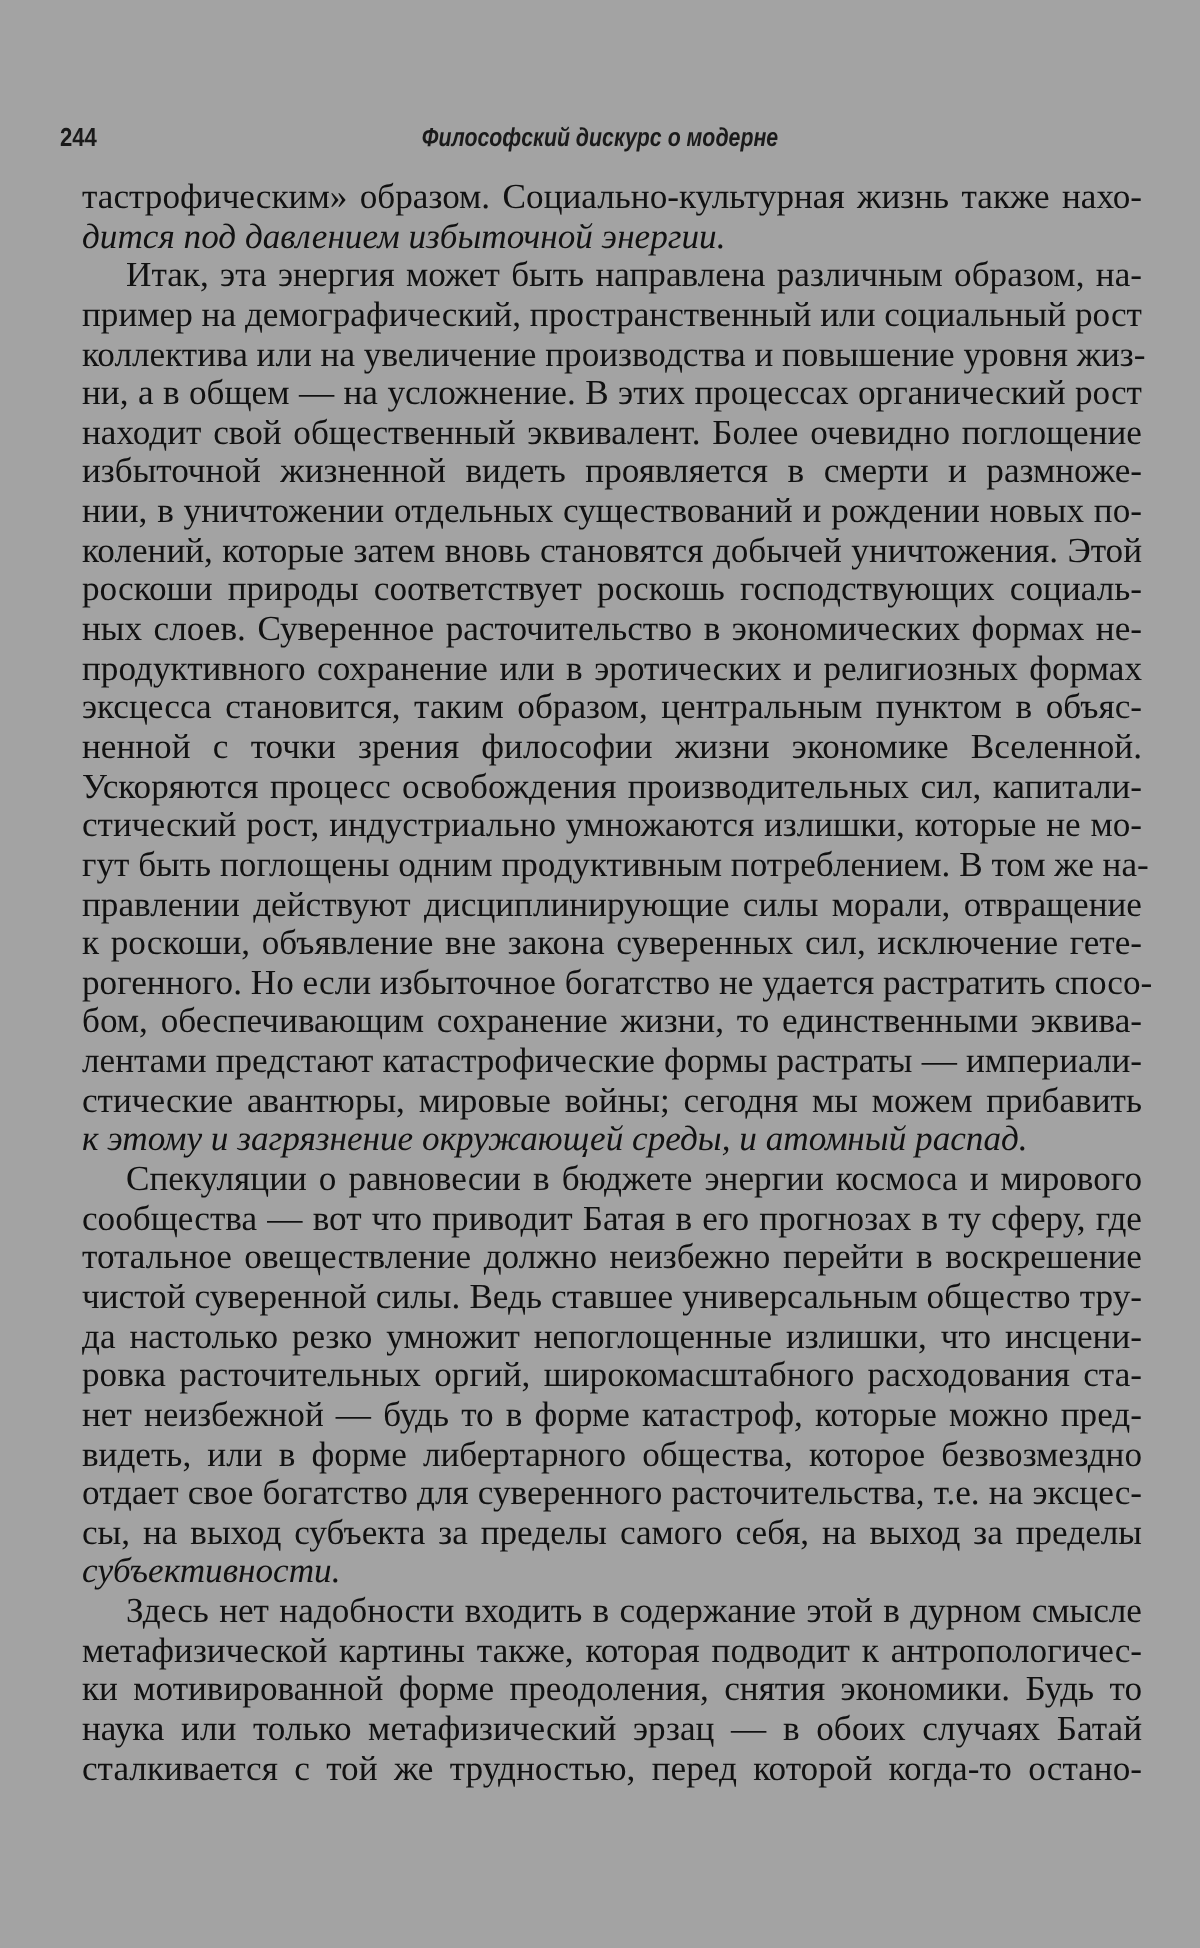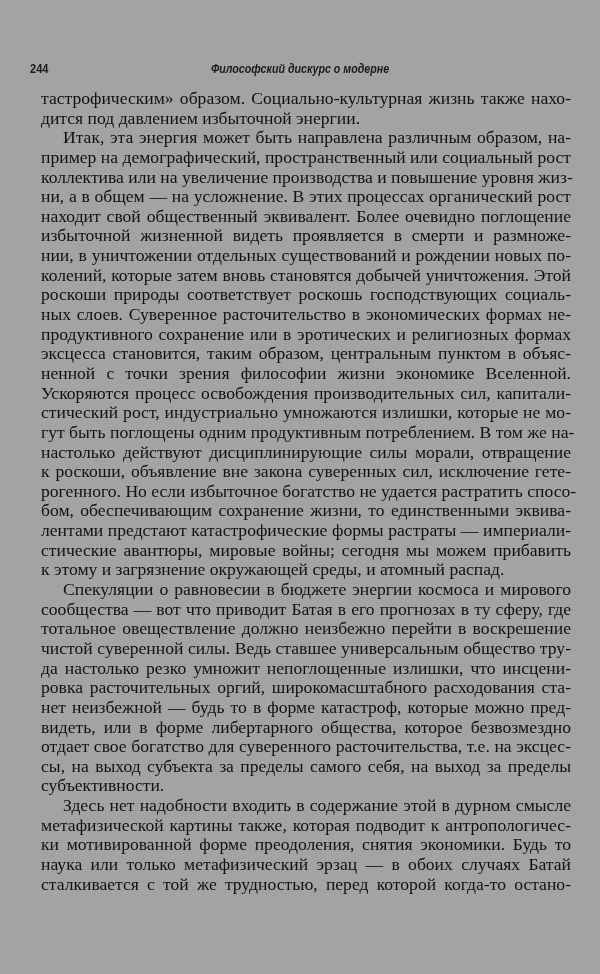--- a/index.html
+++ b/index.html
@@ -3,21 +3,21 @@
 <meta charset="utf-8">
 <style>
   html, body { margin: 0; padding: 0; background: #ffffff; }
   body { width: 600px; height: 974px; position: relative; overflow: hidden; }
   .page { position: absolute; left: 0; top: 0; width: 600px; height: 974px; background: #a3a3a3; }
   .header { position: absolute; top: 61px; left: 30px; width: 540px; height: 18px; }
   .page-num { position: absolute; left: 0; top: 0; font-family: "Liberation Sans", sans-serif; font-weight: bold; font-size: 13px; color: #1a1a1a; transform: scaleX(0.85); transform-origin: left; }
   .running-title { position: absolute; left: 0; right: 0; top: 0; text-align: center; font-family: "Liberation Sans", sans-serif; font-style: italic; font-weight: bold; font-size: 13px; color: #1a1a1a; transform: scaleX(0.82); }
   .body { position: absolute; left: 41px; top: 89px; width: 530px; font-family: "Liberation Serif", serif; font-size: 17.6px; line-height: 19.65px; color: #111; }
   .line { display: block; white-space: nowrap; text-align: justify; text-align-last: justify; height: 19.65px; }
-  .line.last { text-align-last: left; }
+  .line.last { text-align-last: left; font-style: italic; }
   .line.indent { padding-left: 22px; }
 </style>
 </head>
 <body>
 
 <div class="page">
   <div class="header">
     <span class="page-num">244</span>
     <div class="running-title">Философский дискурс о модерне</div>
   </div>
@@ -33,21 +33,21 @@
       <span class="line">нии, в уничтожении отдельных существований и рождении новых по-</span>
       <span class="line">колений, которые затем вновь становятся добычей уничтожения. Этой</span>
       <span class="line">роскоши природы соответствует роскошь господствующих социаль-</span>
       <span class="line">ных слоев. Суверенное расточительство в экономических формах не-</span>
       <span class="line">продуктивного сохранение или в эротических и религиозных формах</span>
       <span class="line">эксцесса становится, таким образом, центральным пунктом в объяс-</span>
       <span class="line">ненной с точки зрения философии жизни экономике Вселенной.</span>
       <span class="line">Ускоряются процесс освобождения производительных сил, капитали-</span>
       <span class="line">стический рост, индустриально умножаются излишки, которые не мо-</span>
       <span class="line">гут быть поглощены одним продуктивным потреблением. В том же на-</span>
-      <span class="line">настолько действуют дисциплинирующие силы морали, отвращение</span>
+      <span class="line">правлении действуют дисциплинирующие силы морали, отвращение</span>
       <span class="line">к роскоши, объявление вне закона суверенных сил, исключение гете-</span>
       <span class="line">рогенного. Но если избыточное богатство не удается растратить спосо-</span>
       <span class="line">бом, обеспечивающим сохранение жизни, то единственными эквива-</span>
       <span class="line">лентами предстают катастрофические формы растраты — империали-</span>
       <span class="line">стические авантюры, мировые войны; сегодня мы можем прибавить</span>
       <span class="line last">к этому и загрязнение окружающей среды, и атомный распад.</span>
       <span class="line indent">Спекуляции о равновесии в бюджете энергии космоса и мирового</span>
       <span class="line">сообщества — вот что приводит Батая в его прогнозах в ту сферу, где</span>
       <span class="line">тотальное овеществление должно неизбежно перейти в воскрешение</span>
       <span class="line">чистой суверенной силы. Ведь ставшее универсальным общество тру-</span>

